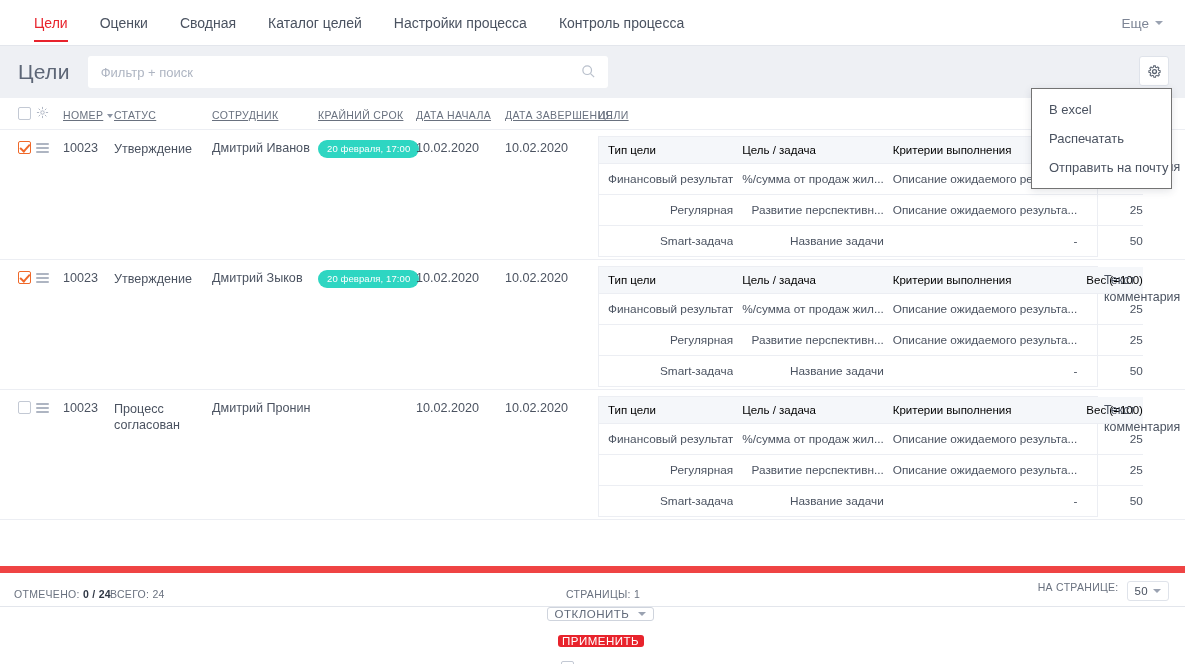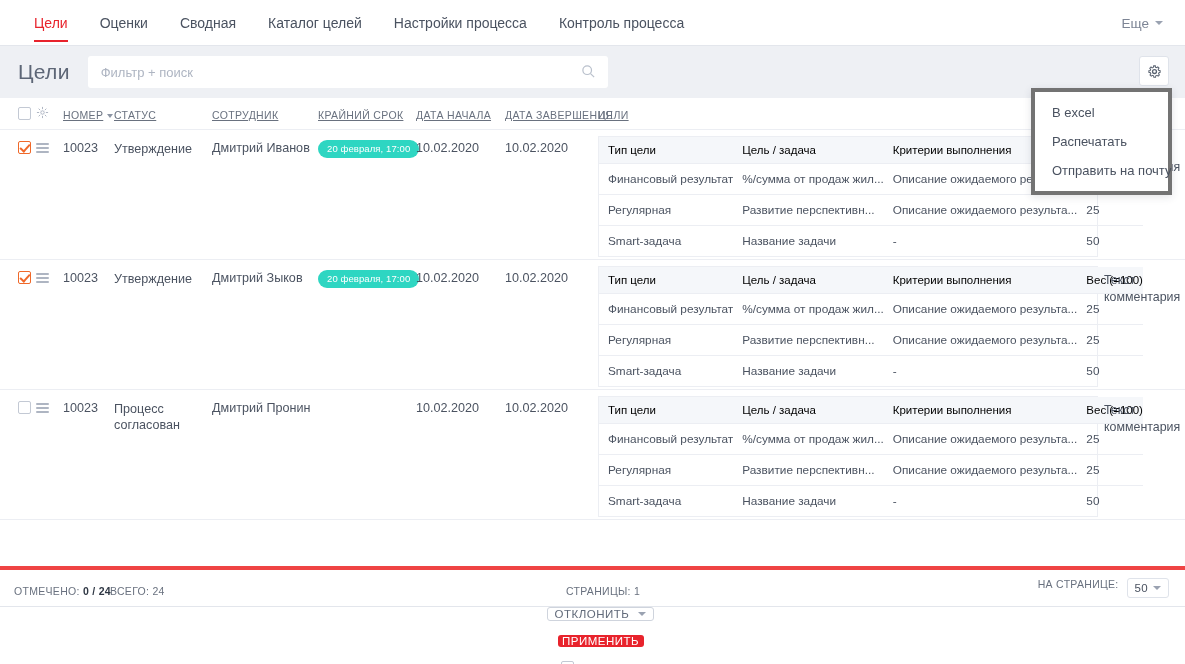--- a/index.html
+++ b/index.html
@@ -93,21 +93,21 @@
     display: flex; align-items: center; justify-content: center;
     cursor: pointer;
   }
 
   
   .menu {
     position: absolute;
     top: 88px; right: 13px;
     width: 141px;
     background: #ffffff;
-    border: 4px solid #737373;
+    border: 1px solid #737373;
     box-shadow: 0 2px 8px rgba(40,50,70,.13);
     padding: 6px 0;
     z-index: 40;
   }
   .menu-item {
     font-size: 13px; color: #4a5260;
     padding: 7px 17px;
     cursor: pointer; white-space: nowrap;
   }
 
@@ -205,20 +205,21 @@
     border-bottom: 1px solid #eceef3;
     white-space: nowrap;
   }
   .subtable td {
     font-size: 11.8px;
     color: #4b5361;
     padding: 8px 0 8px 9px;
     border-bottom: 1px solid #eceef3;
     white-space: nowrap;
     overflow: hidden;
+    text-align: right;
   }
   .subtable tr:last-child td { border-bottom: none; }
   .c1 { width: 152px; }
   .c2 { width: 128px; }
   .c3 { width: 160px; }
   .c4 { width: 60px; }
 
   .comment {
     position: absolute;
     left: 1104px; top: 12px;
@@ -227,21 +228,21 @@
     color: #4b5361;
     line-height: 17px;
   }
 
   
   .footinfo {
     position: absolute;
     top: 566px; left: 0;
     width: 1185px; height: 40px;
     background: #ffffff;
-    border-top: 4px solid #ef4444;
+    border-top: 7px solid #ef4444;
     font-size: 10.5px;
     color: #69717f;
     letter-spacing: .3px;
   }
   .footinfo .seg { position: absolute; top: 15px; }
   .footinfo b { color: #2f3744; }
   .perpage {
     position: absolute; right: 16px; top: 8px;
     display: flex; gap: 8px; margin-left: 32px;
   }

